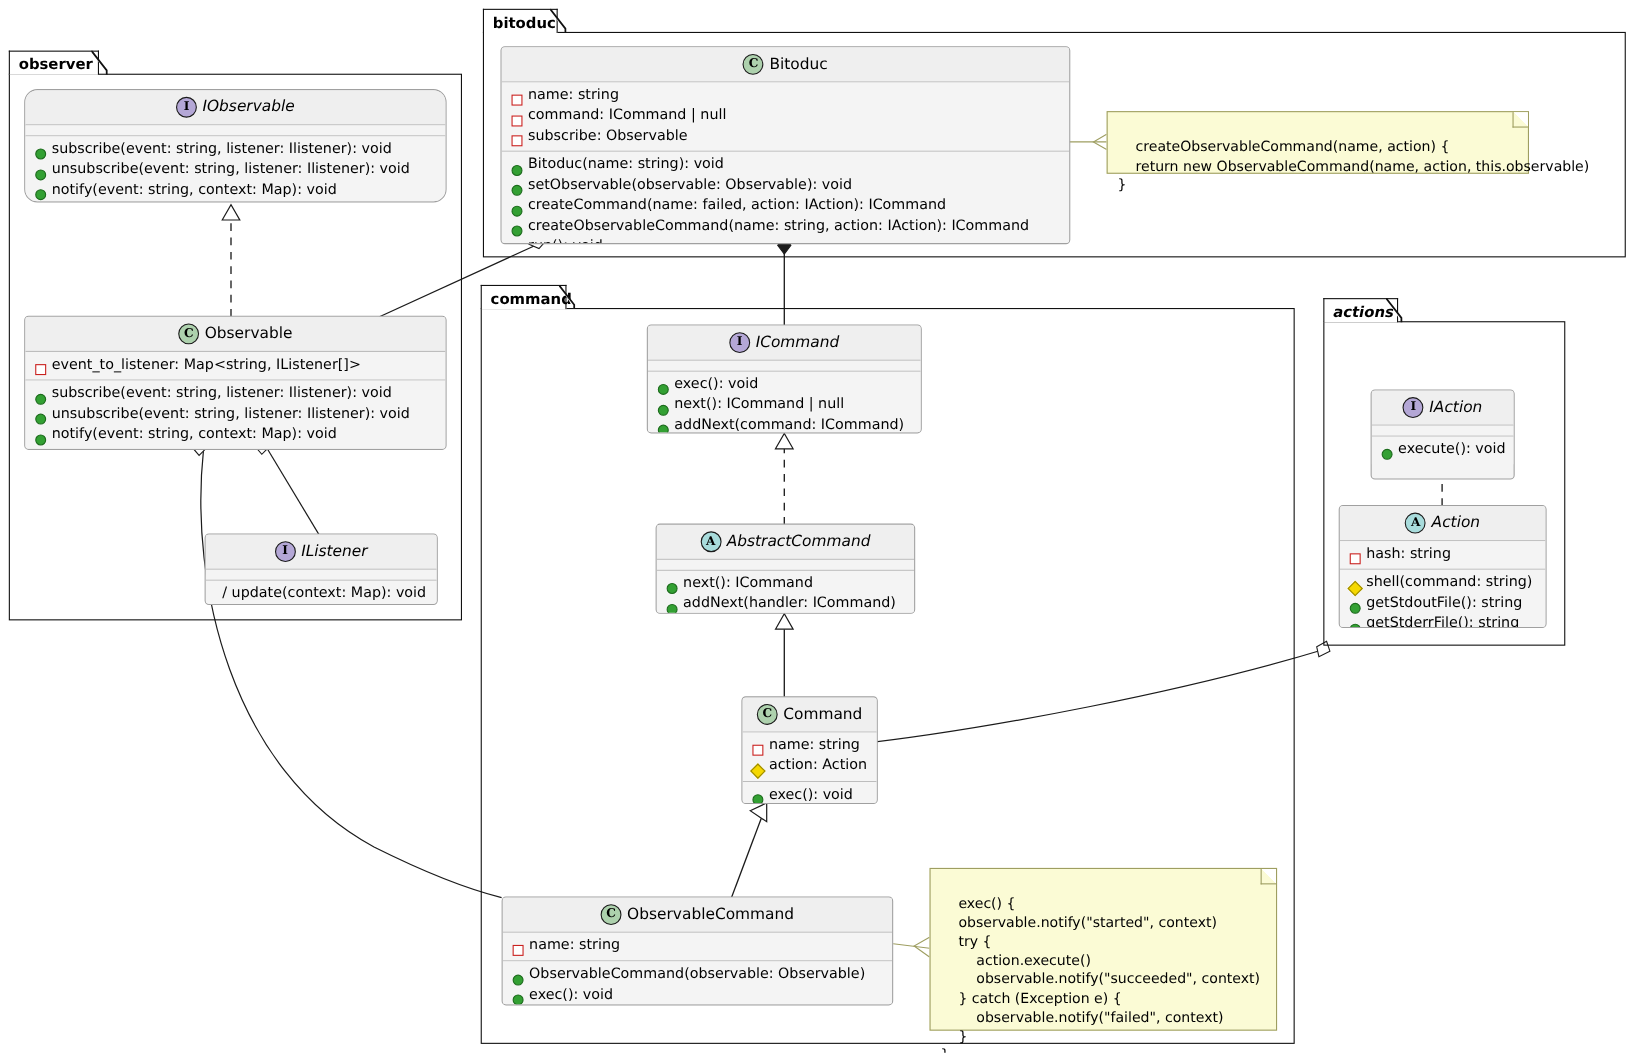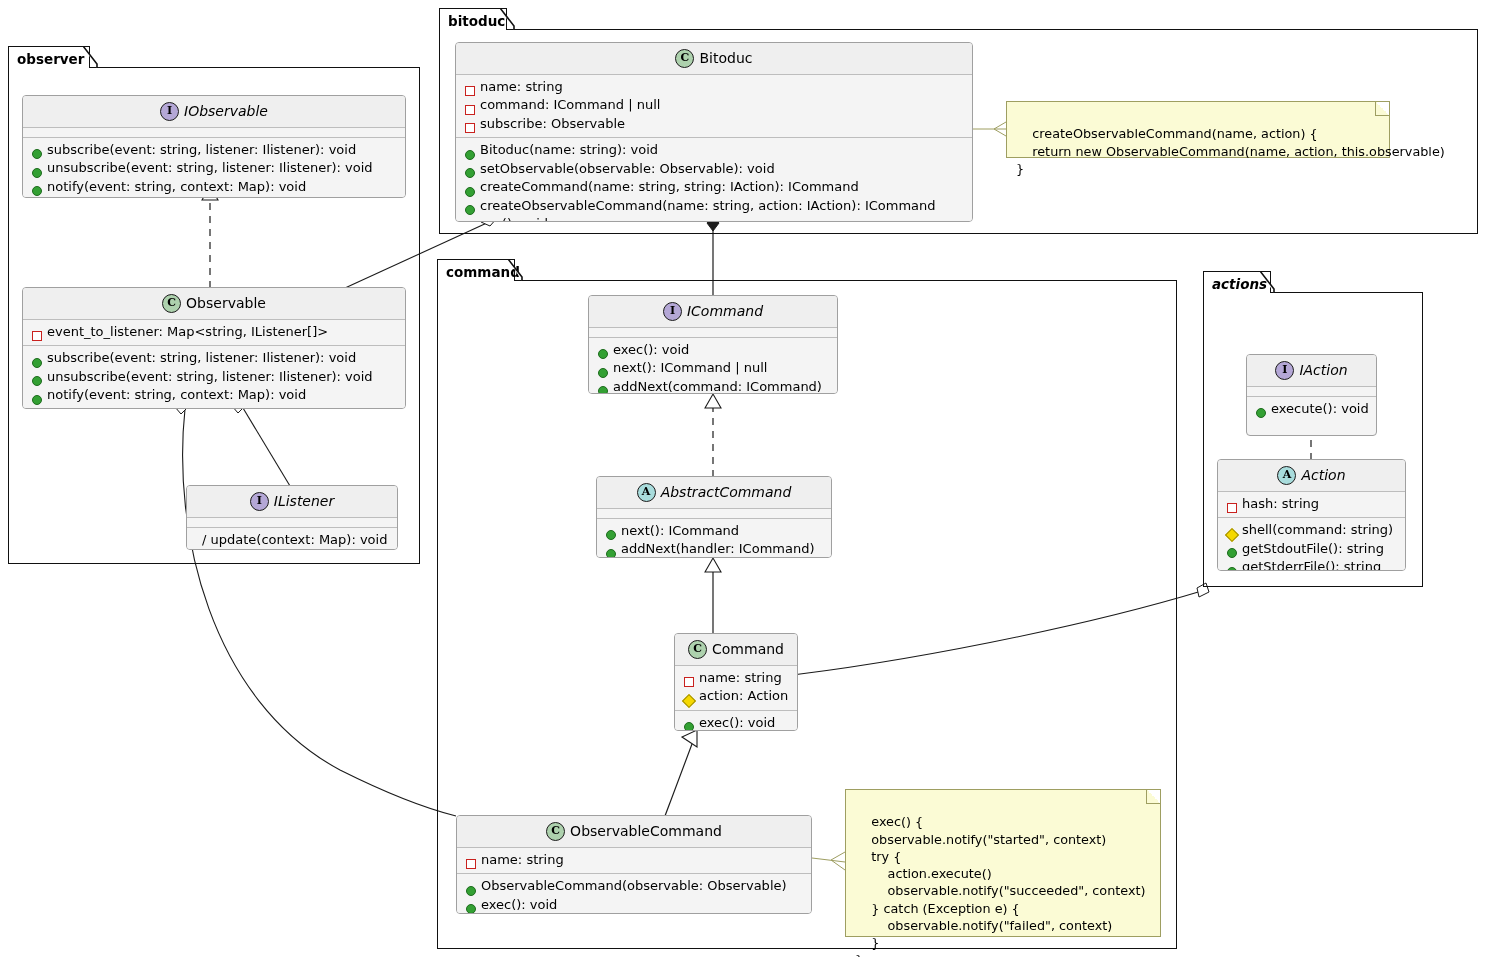--- a/index.html
+++ b/index.html
@@ -255,21 +255,21 @@
   </svg>
 
   <div class="pkg-tab" style="left:8px; top:46px; width:82px; height:22px;">
     <span>observer</span>
   </div>
   <svg style="position:absolute;left:83px;top:46px;width:16px;height:23px;z-index:4;">
     <path d="M 0 0 L 14 18 L 14 22" fill="#ffffff" stroke="#111111" stroke-width="1.6"></path>
   </svg>
   <div class="pkg" style="left:8px; top:67px; width:412px; height:497px;"></div>
 
-  <div class="cls" style="left:22px; top:95px; width:384px; height:103px;">
+  <div class="cls" style="left:22px; top:81px; width:384px; height:103px;border-radius:12px;">
     <div class="cls-title italic">
       <span class="ico ico-i">I</span><span class="tname">IObservable</span>
     </div>
     <div class="cls-sec empty"></div>
     <div class="cls-sec">
       <div class="row">
           <span class="m m-pub"></span>
           <span class="txt">subscribe(event: string, listener: Ilistener): void</span>
         </div>
       <div class="row">
@@ -352,21 +352,21 @@
       <div class="row">
           <span class="m m-pub"></span>
           <span class="txt">Bitoduc(name: string): void</span>
         </div>
       <div class="row">
           <span class="m m-pub"></span>
           <span class="txt">setObservable(observable: Observable): void</span>
         </div>
       <div class="row">
           <span class="m m-pub"></span>
-          <span class="txt">createCommand(name: string, string: IAction): ICommand</span>
+          <span class="txt">createCommand(name: failed, action: IAction): ICommand</span>
         </div>
       <div class="row">
           <span class="m m-pub"></span>
           <span class="txt">createObservableCommand(name: string, action: IAction): ICommand</span>
         </div>
       <div class="row">
           <span class="m m-pub"></span>
           <span class="txt">run(): void</span>
         </div>
     </div>

